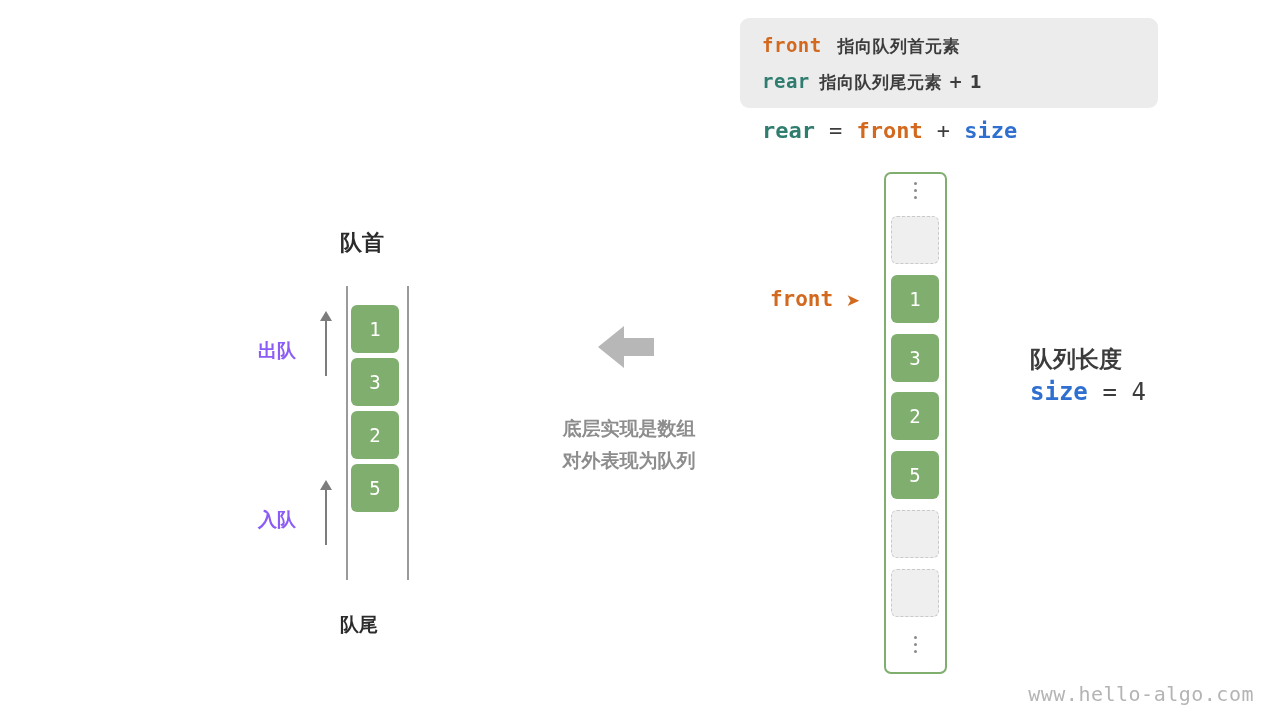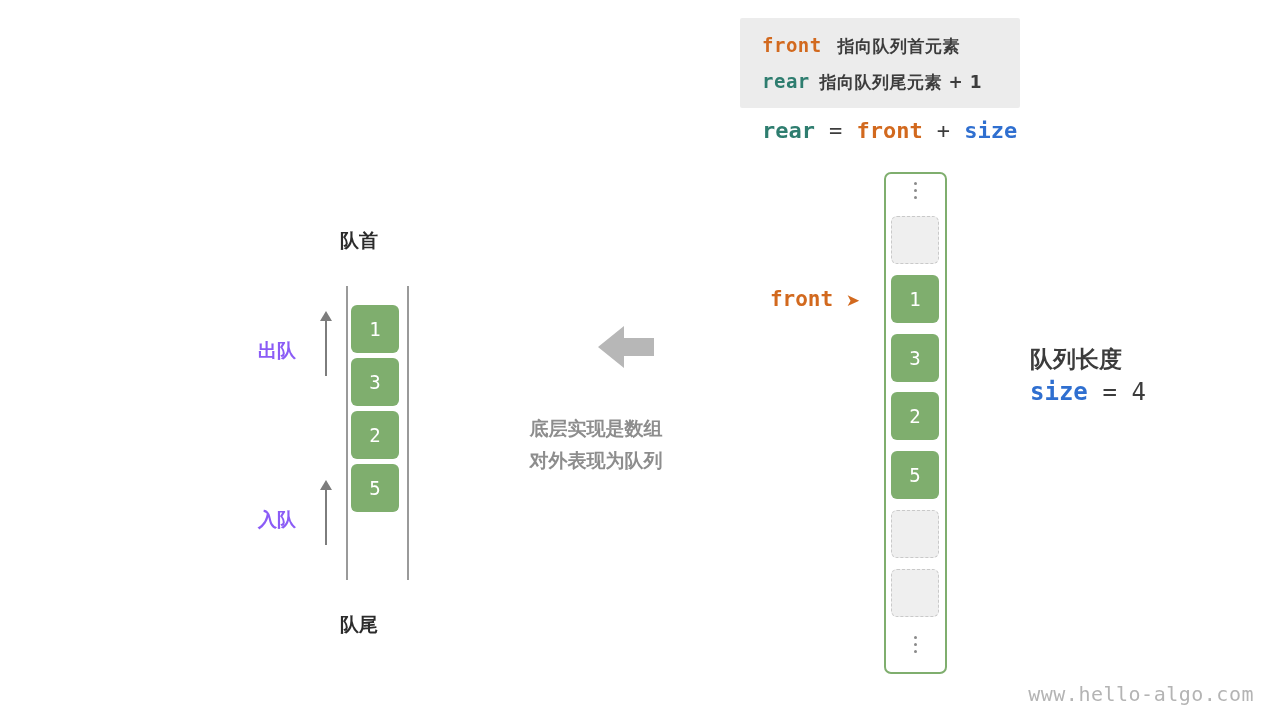--- a/index.html
+++ b/index.html
@@ -21,24 +21,24 @@
     height: 720px;
   }
 
   
   .abs { position: absolute; }
 
   
   .legend-box {
     left: 740px;
     top: 18px;
-    width: 280px;
+    width: 418px;
     height: 90px;
     background: #ececec;
-    border-radius: 2px;
+    border-radius: 9px;
   }
   .legend-line {
     position: absolute;
     left: 22px;
     font-size: 19px;
     white-space: nowrap;
     letter-spacing: 0.5px;
   }
   .legend-line.l1 { top: 16px; }
   .legend-line.l2 { top: 52px; }
@@ -65,21 +65,21 @@
     left: 762px;
     top: 118px;
     font-size: 22px;
     white-space: nowrap;
   }
 
   
   .queue-title-top {
     left: 340px;
     top: 228px;
-    font-size: 19px;
+    font-size: 22px;
     font-weight: bold;
     font-family: "DejaVu Sans", sans-serif;
     color: #2b2b2b;
   }
   .queue-title-bottom {
     left: 340px;
     top: 612px;
     font-size: 19px;
     font-weight: bold;
     font-family: "DejaVu Sans", sans-serif;
@@ -135,21 +135,21 @@
   }
 
   
   .big-arrow {
     left: 596px;
     top: 324px;
     width: 60px;
     height: 46px;
   }
   .mid-text {
-    left: 500px;
+    left: 533px;
     top: 412px;
     width: 192px;
     text-align: center;
     font-family: "DejaVu Sans", sans-serif;
     font-weight: bold;
     font-size: 19px;
     color: #8d8d8d;
     line-height: 32px;
   }
 

